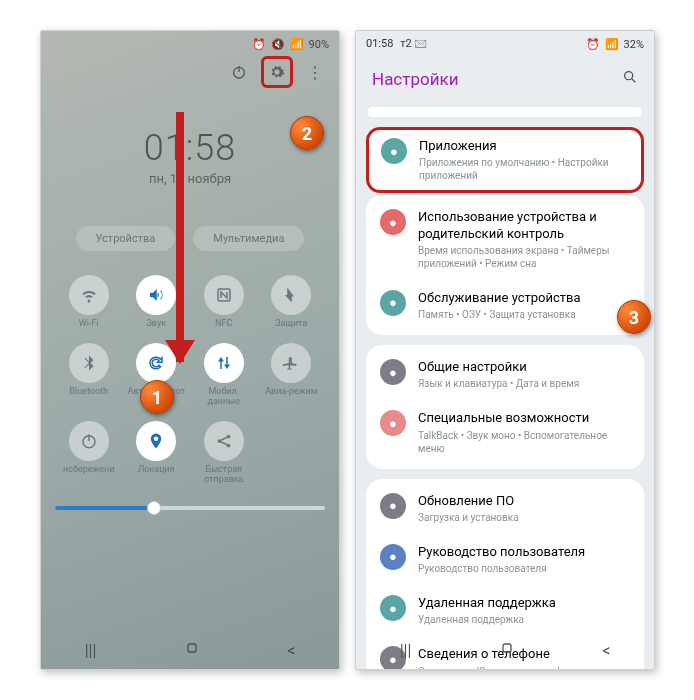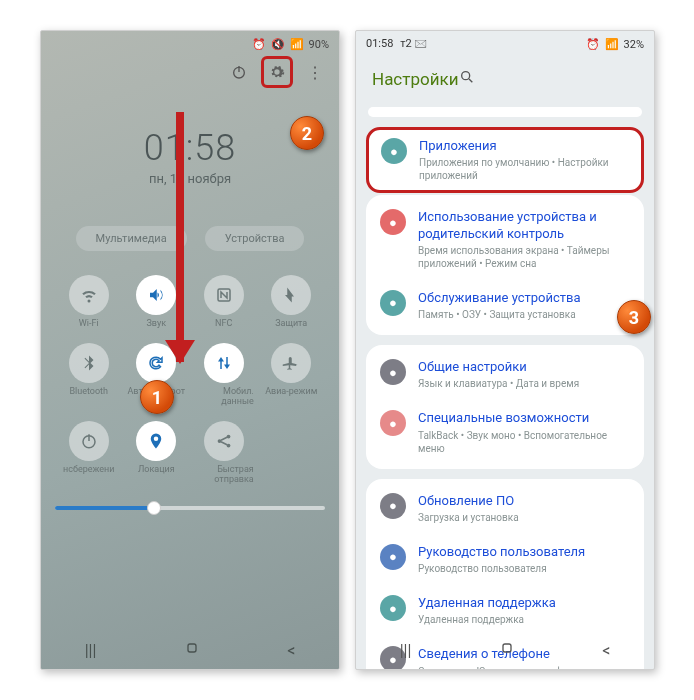--- a/index.html
+++ b/index.html
@@ -35,37 +35,37 @@
   .clock-time { font-size:36px; font-weight:300; letter-spacing:1px; }
   .clock-date { font-size:13px; margin-top:2px; color:#5a6565; }
 
   .pill-row { display:flex; justify-content:center; gap:18px; margin-top:40px; }
   .pill { font-size:11px; color:#6a7575; background:rgba(200,205,205,.5); padding:6px 20px; border-radius:14px; }
 
   .tile-grid { margin-top:24px; display:grid; grid-template-columns:repeat(4,1fr); row-gap:14px; padding:0 14px; }
   .tile { display:flex; flex-direction:column; align-items:center; gap:4px; }
   .tile .circ { width:40px; height:40px; border-radius:50%; background:rgba(220,224,224,.7); display:flex; align-items:center; justify-content:center; color:#6b7878; }
   .tile .circ.active { background:#fff; color:#1e6fb8; }
-  .tile .lbl { font-size:9px; color:#6a7575; text-align:right; line-height:1.1; max-width:60px; }
+  .tile .lbl { font-size:9px; color:#6a7575; text-align:center; line-height:1.1; max-width:60px; }
 
   .slider-row { margin:22px 14px 0; height:4px; background:#d0d6d6; position:relative; border-radius:2px; }
   .slider-row::before { content:""; position:absolute; left:0; width:35%; height:100%; background:#2a7bc8; border-radius:2px; }
   .slider-row .thumb { position:absolute; left:34%; top:-5px; width:14px; height:14px; border-radius:50%; background:#fff; border:1px solid #ccc; }
 
   .navbar { position:absolute; bottom:0; left:0; right:0; height:38px; display:flex; justify-content:space-around; align-items:center; color:#48514f; }
   .phone.right .navbar { color:#555; }
 
   
-  .settings-head { display:flex; justify-content:flex-start; align-items:center; padding:12px 16px; font-size:17px; color:#4d7c0f; }
+  .settings-head { display:flex; justify-content:space-between; align-items:center; padding:12px 16px; font-size:17px; color:#a21caf; }
   .search-pill { margin:6px 12px 10px; height:10px; background:#fff; border-radius:6px; }
   .card { background:#fff; margin:0 10px 10px; border-radius:16px; padding:4px 0; }
   .row { display:flex; gap:12px; padding:10px 14px; align-items:flex-start; }
   .row .ico { width:26px; height:26px; border-radius:50%; flex-shrink:0; display:flex; align-items:center; justify-content:center; color:#fff; font-size:13px; }
   .row .txt { flex:1; }
-  .row .title { font-size:13px; color:#1d4ed8; line-height:1.25; }
+  .row .title { font-size:13px; color:#000000; line-height:1.25; }
   .row .sub { font-size:10px; color:#8a9494; margin-top:2px; line-height:1.3; }
   .row.hl { margin:2px 10px; border:3px solid #c21f1f; border-radius:14px; background:#fff; padding:8px 12px; }
 
   
   .badge { position:absolute; width:34px; height:34px; border-radius:50%; background:radial-gradient(circle at 30% 30%, #ff8a3a, #d34a08 70%); color:#fff; font-weight:700; font-size:18px; display:flex; align-items:center; justify-content:center; box-shadow:1px 2px 4px rgba(0,0,0,.4); border:1px solid #a83a05; z-index:20; }
 
   
   .arrow { position:absolute; left:176px; top:112px; width:8px; height:250px; background:#c21f1f; z-index:15; }
   .arrow::after { content:""; position:absolute; bottom:-2px; left:-11px; border-left:15px solid transparent; border-right:15px solid transparent; border-top:24px solid #c21f1f; }
 
@@ -103,22 +103,22 @@
       </span>
       <span class="qp-icon">⋮</span>
     </div>
 
     <div class="clock-block">
       <div class="clock-time">01:58</div>
       <div class="clock-date">пн, 15 ноября</div>
     </div>
 
     <div class="pill-row">
+      <div class="pill">Устройства</div>
       <div class="pill">Мультимедиа</div>
-      <div class="pill">Устройства</div>
     </div>
 
     <div class="tile-grid" id="tiles">
         <div class="tile">
           <div class="circ">
             <svg viewBox="0 0 24 24" fill="currentColor">
               <path d="M12 18a2 2 0 100 4 2 2 0 000-4zm-5-4a8 8 0 0110 0l-2 2a5 5 0 00-6 0zm-4-4a14 14 0 0118 0l-2 2a11 11 0 00-14 0z"></path>
             </svg>
           </div>
           <div class="lbl">Wi-Fi</div>

